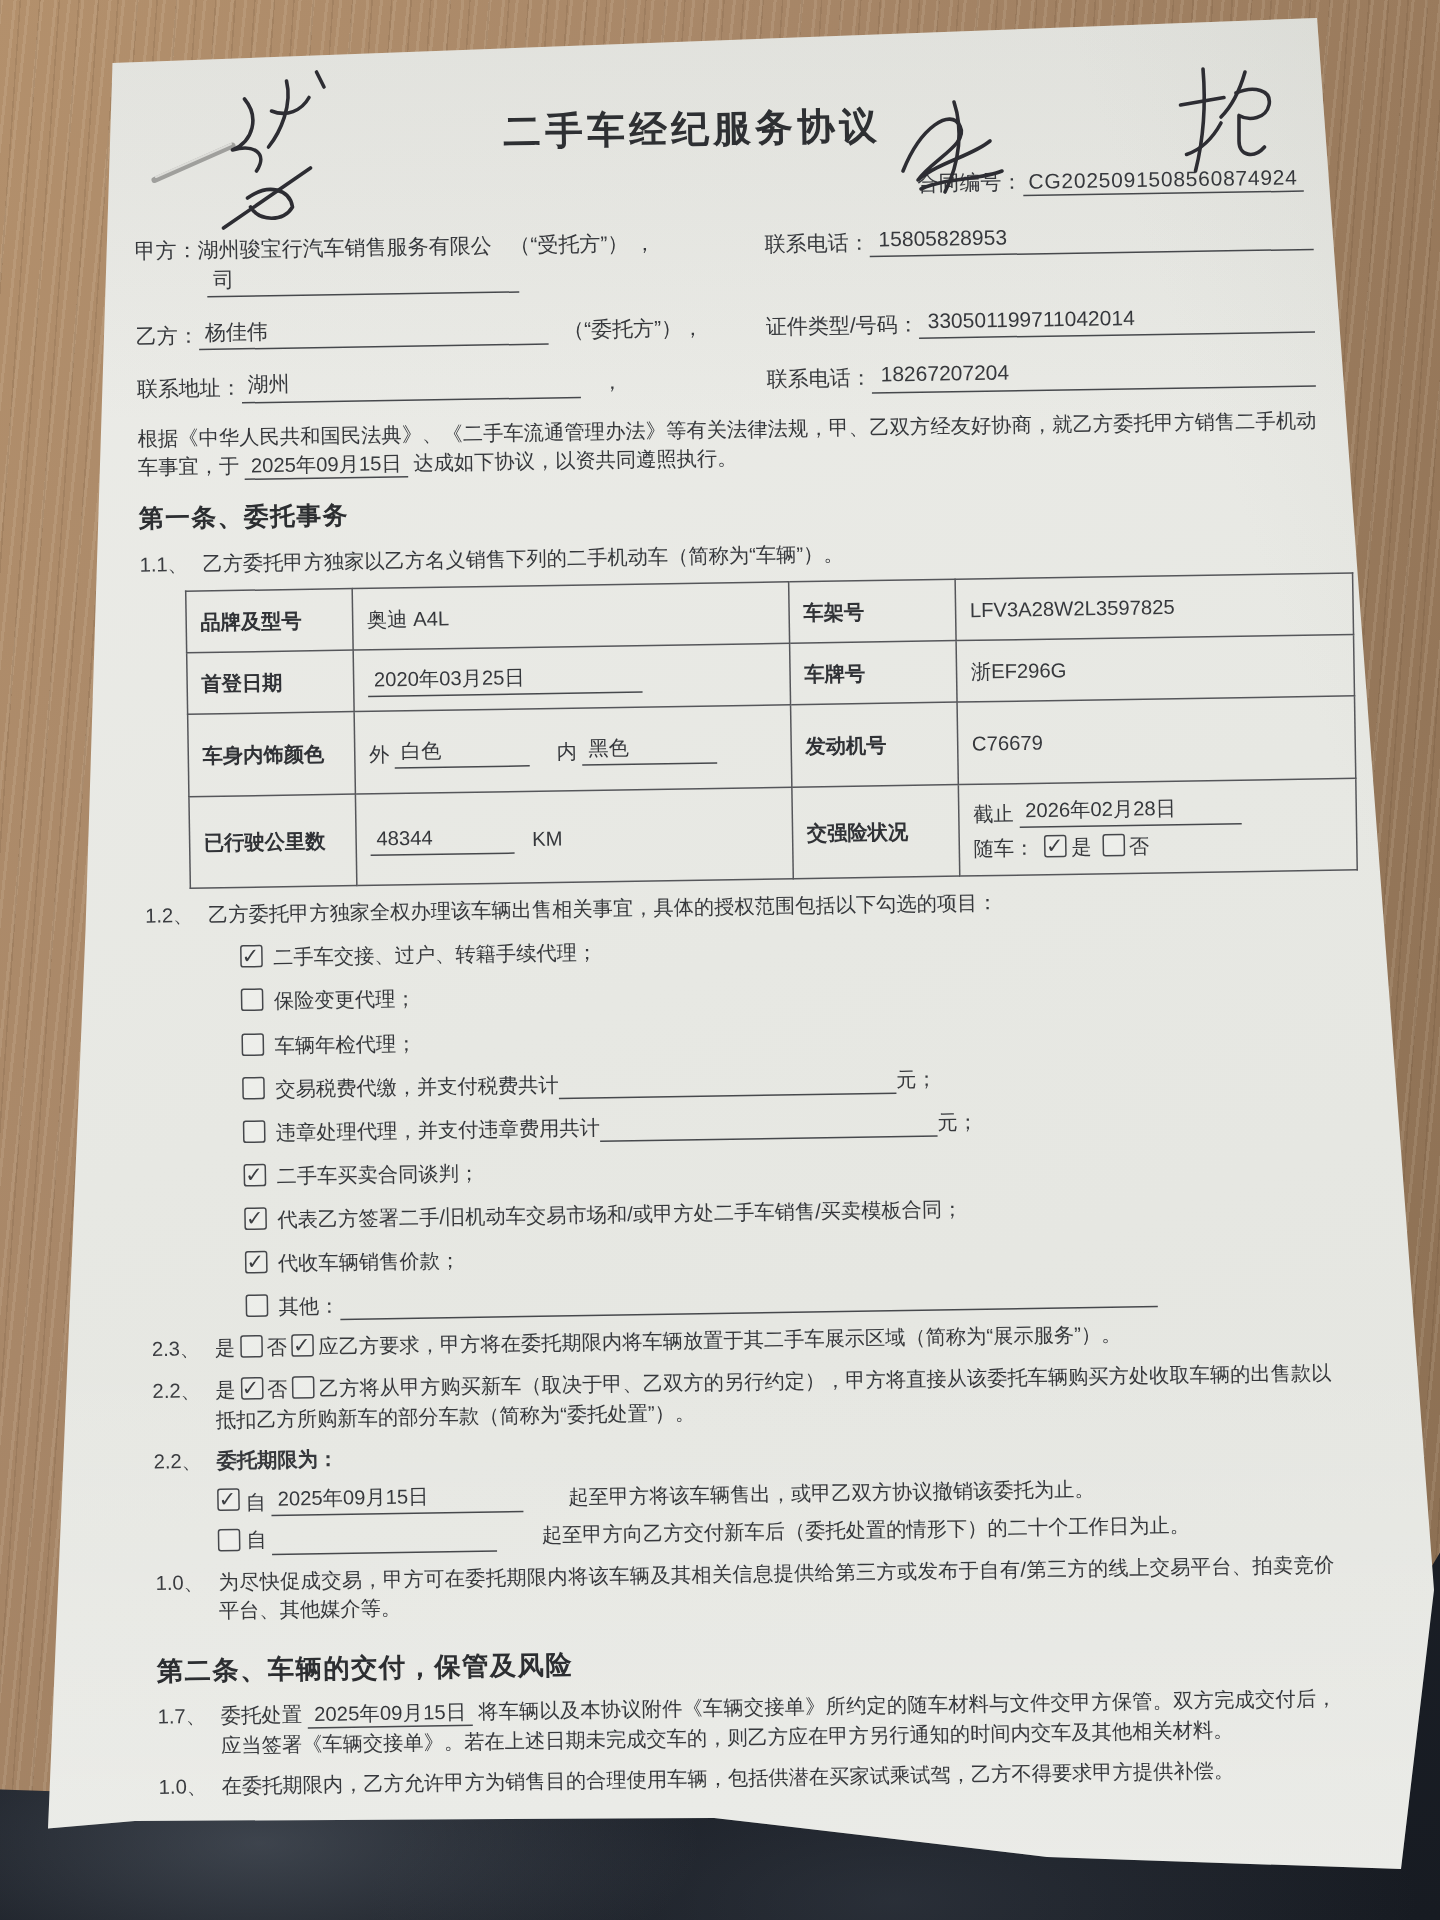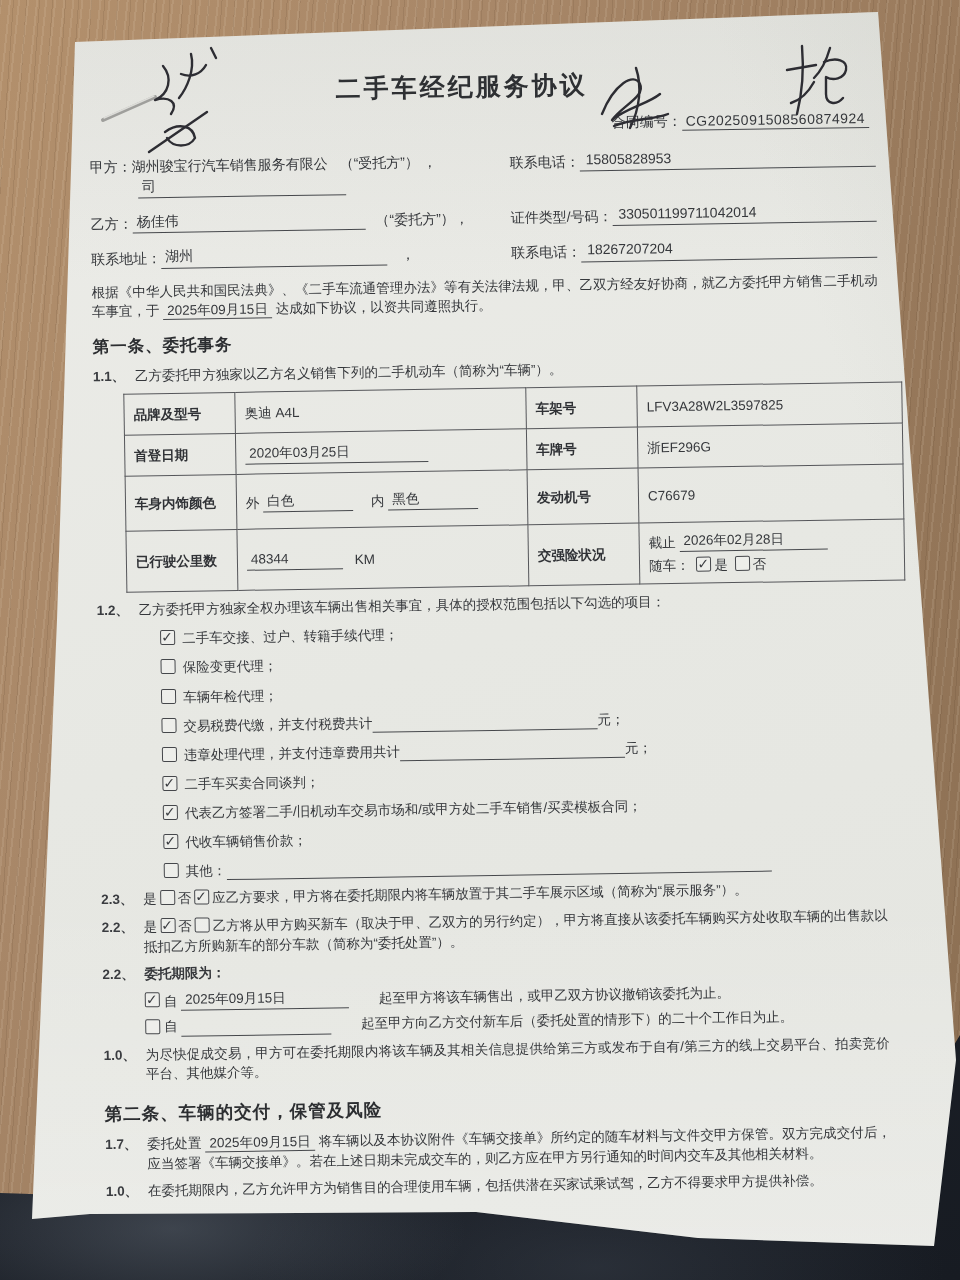--- a/index.html
+++ b/index.html
@@ -49,21 +49,21 @@
   .parties{ margin-top:16px; }
   .prow{ display:flex;align-items:flex-start;margin-bottom:13px;font-size:14px; }
   .pleft{ width:420px;position:relative; }
   .pright{ flex:1;display:flex;align-items:flex-end; }
   .pright .fill{ flex:1;border-bottom:1.4px solid #46484c;padding:0 4px 1px 6px; }
   .wrapline{ display:block;margin-left:48px; }
 
   .para{ margin:10px 0 0 0;text-align:justify; }
   .h1{ font-size:16.5px;font-weight:bold;color:#2c2e31;margin:13px 0 7px 0;letter-spacing:1px; }
   .item{ display:flex;margin-top:8px; }
-  .inum{ flex:0 0 42px;font-weight:bold;color:#3a3c40; }
+  .inum{ flex:0 0 42px;font-weight:normal;color:#3a3c40; }
   .itext{ flex:1;text-align:justify; }
 
   table.veh{ border-collapse:collapse;margin:8px 0 4px 30px;width:742px;table-layout:fixed; }
   table.veh td{ border:1.3px solid #55565a;padding:5px 9px;vertical-align:middle;font-size:13.5px; }
   td.lab{ font-weight:bold;width:92px;color:#303236; }
   td.v1{ width:272px; }
   td.lab2{ font-weight:bold;width:92px;color:#303236; }
   td.v2{ width:246px; }
   tr.r1 td,tr.r2 td{ height:30px; }
   tr.r3 td{ height:44px; }

